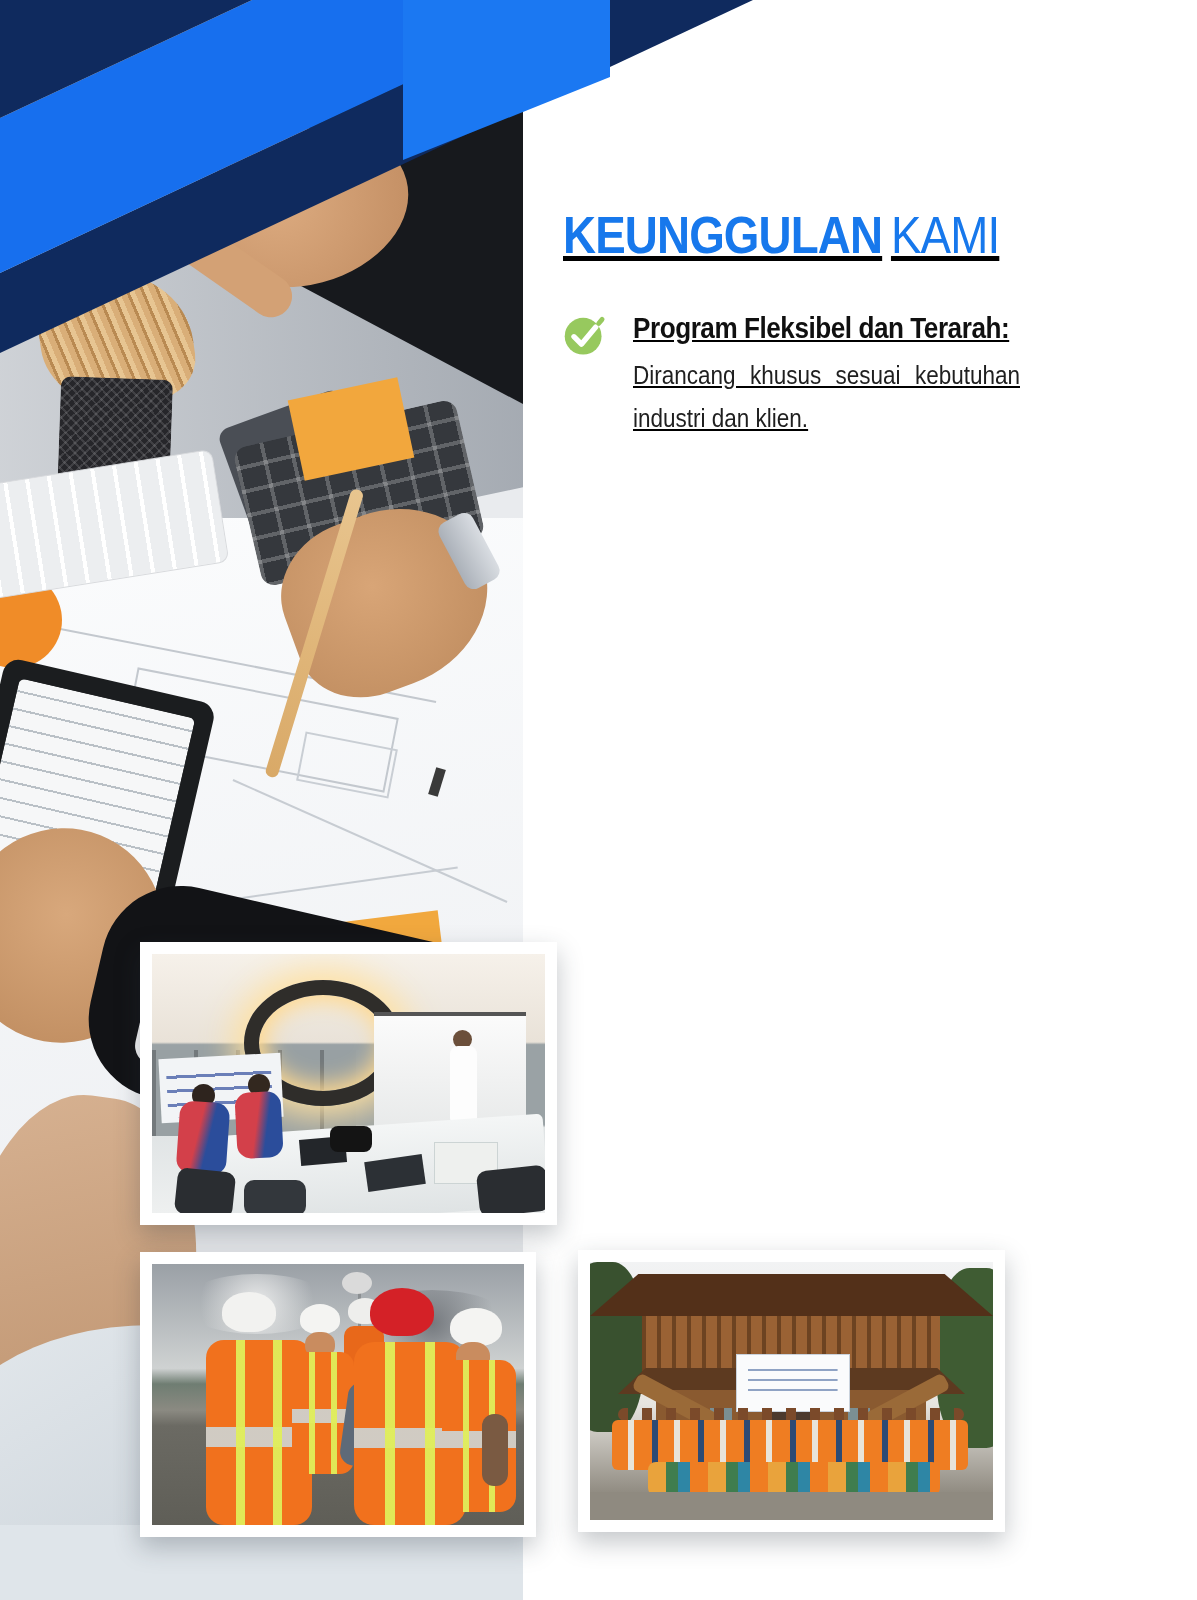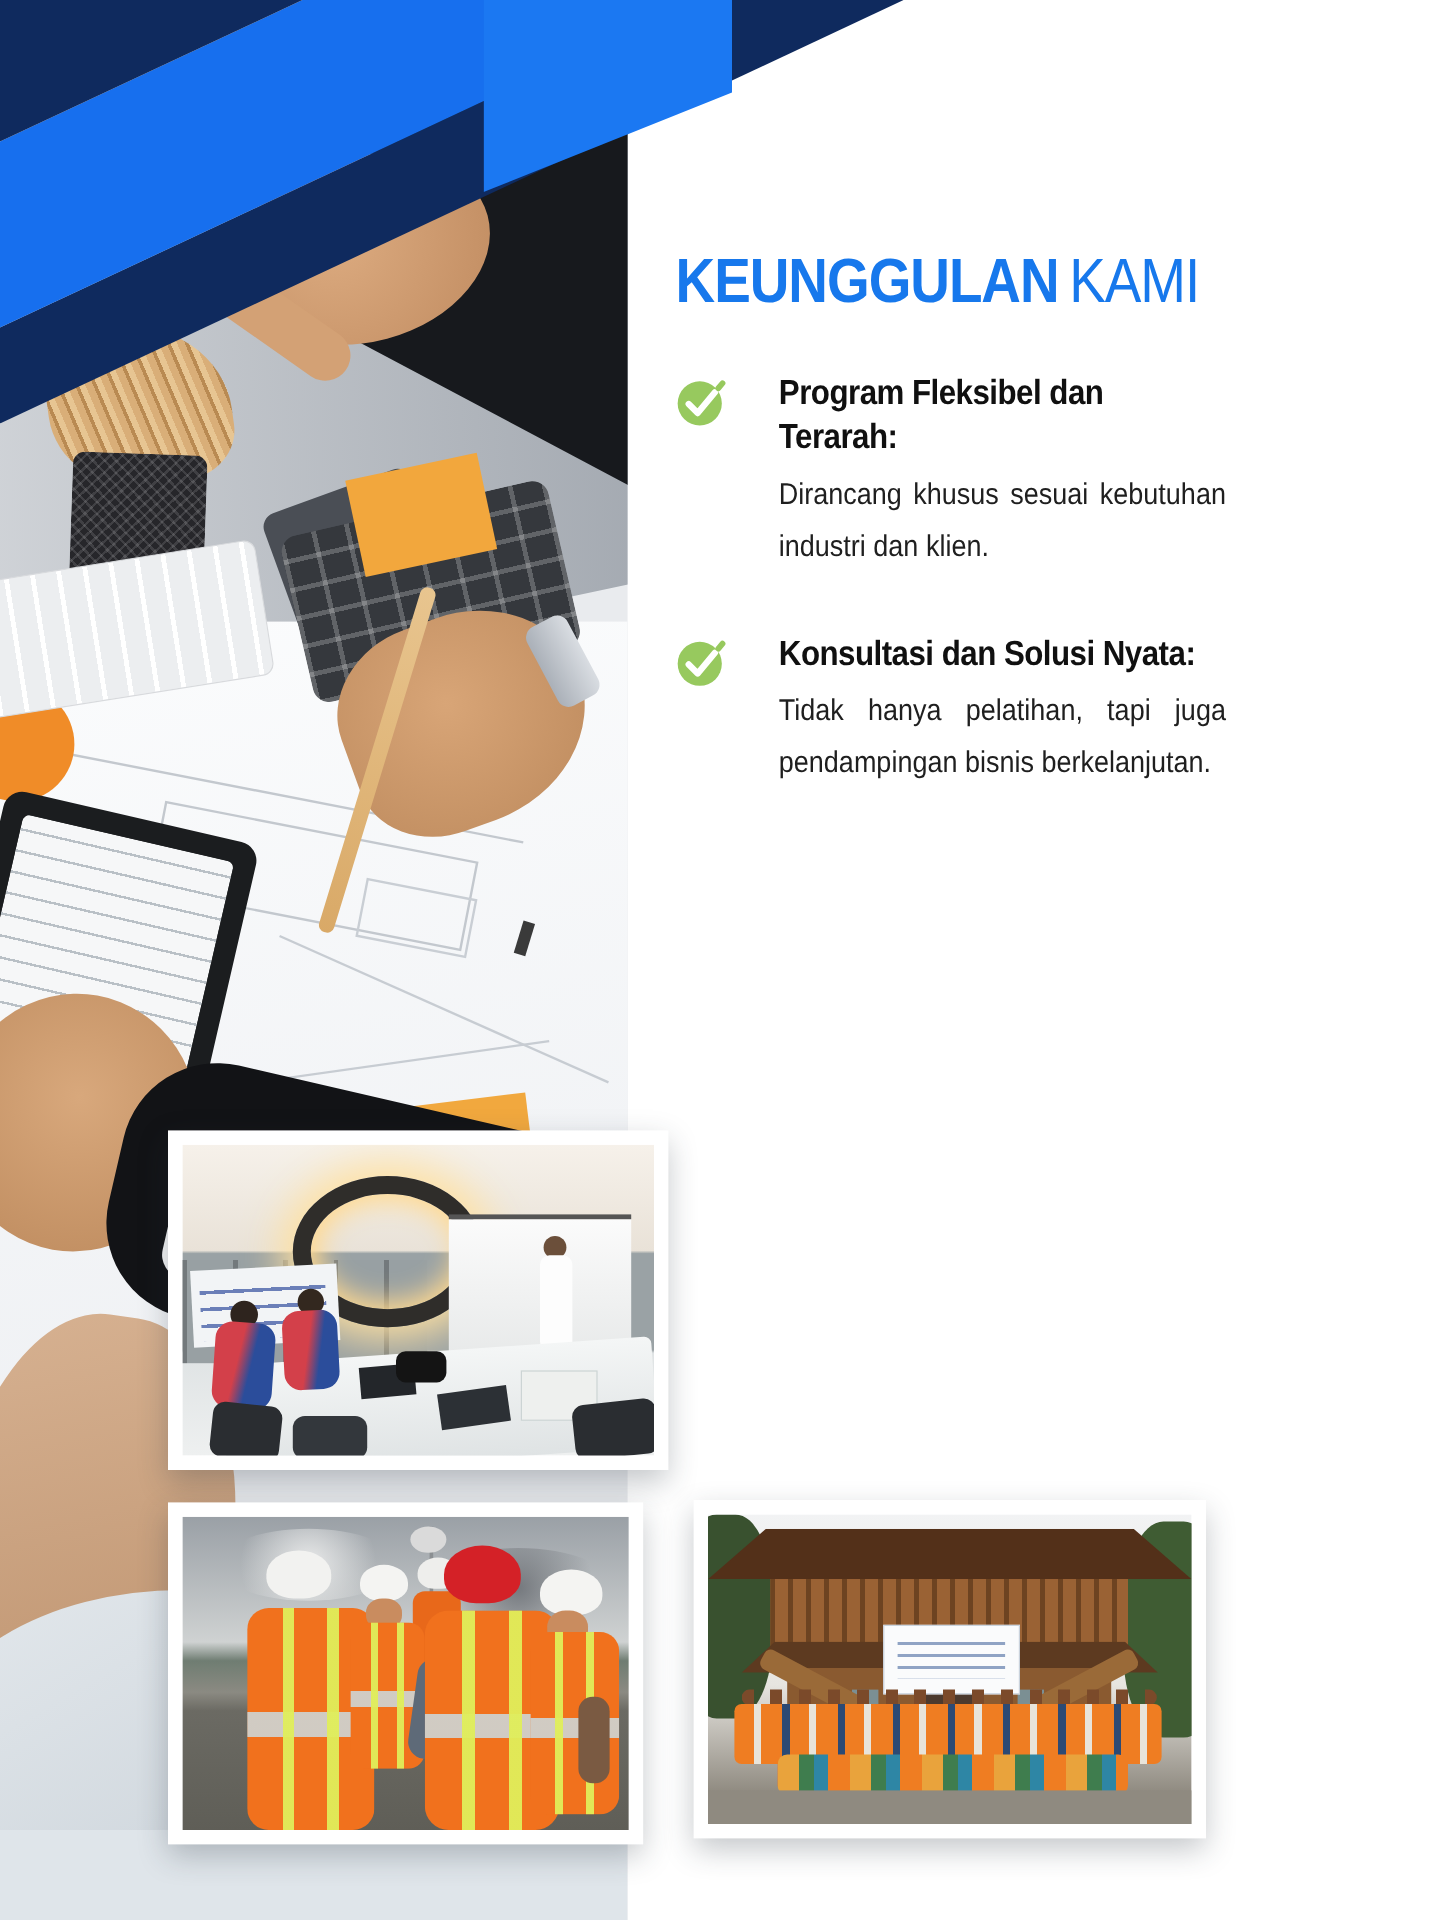--- a/index.html
+++ b/index.html
@@ -75,26 +75,26 @@
 
   
   .hdr{left:0;top:0;width:1197px;height:1600px;z-index:5;pointer-events:none;}
   .hdr div{position:absolute;inset:0;}
   .sh-stripe{background:#0f2a5e;clip-path:polygon(583px 0,753px 0,0 353px,0 273px);}
   .sh-band{background:#176fee;clip-path:polygon(252px 0,583px 0,0 273px,0 118px);}
   .sh-navy{background:#0f2a5e;clip-path:polygon(0 0,252px 0,0 118px);}
   .sh-ribbon{background:#1b78f2;clip-path:polygon(403px 0,610px 0,610px 77px,403px 160px);}
 
   
-  .content{left:563px;top:172px;width:500px;z-index:4;}
+  .content{left:563px;top:172px;width:500px;z-index:4;text-decoration:underline;}
   .title{font-size:52px;line-height:1.1;color:#1778ec;letter-spacing:-1px;
          transform:scaleX(.88);transform-origin:left top;white-space:nowrap;margin-bottom:46px;}
   .title .b{font-weight:800;}
   .title .l{font-weight:400;margin-left:10px;}
-  .item{display:flex;gap:40px;margin-bottom:50px;}
+  .item{display:flex;gap:24px;margin-bottom:50px;}
   .check{flex:0 0 46px;width:46px;height:46px;margin-top:2px;}
   .item-text{width:454px;transform:scaleX(.9);transform-origin:left top;}
   .item-head{font-size:29px;font-weight:700;color:#101010;letter-spacing:-.5px;margin:0 0 8px 0;line-height:1.25;}
   .item-body{font-size:25px;line-height:43px;color:#1f1f1f;text-align:justify;margin:0;}
 
   
   .card{background:#ffffff;padding:12px;box-shadow:0 10px 24px rgba(40,50,60,.28);z-index:6;}
   .scene{position:relative;width:100%;height:100%;overflow:hidden;}
   .card-training{left:140px;top:942px;width:417px;height:283px;box-sizing:border-box;}
   .card-field{left:140px;top:1252px;width:396px;height:285px;box-sizing:border-box;}
@@ -240,31 +240,20 @@
         <path d="M31 10 L34 6.4" stroke="#97c95e" stroke-width="4.2" fill="none" stroke-linecap="round"></path>
       </svg>
       <div class="item-text">
         <p class="item-head">Program Fleksibel dan Terarah:</p>
         <p class="item-body">Dirancang khusus sesuai kebutuhan industri dan klien.</p>
       </div>
     </div>
 
 
 
-    <div class="item">
-      <svg class="check" viewBox="0 0 40 40">
-        <circle cx="17.5" cy="21" r="16" fill="#97c95e"></circle>
-        <path d="M9.5 21.5 L16 28 L28.5 13" stroke="#ffffff" stroke-width="4.6" fill="none" stroke-linecap="round" stroke-linejoin="round"></path>
-        <path d="M31 10 L34 6.4" stroke="#97c95e" stroke-width="4.2" fill="none" stroke-linecap="round"></path>
-      </svg>
-      <div class="item-text">
-        <p class="item-head">Konsultasi dan Solusi Nyata:</p>
-        <p class="item-body">Tidak hanya pelatihan, tapi juga pendampingan bisnis berkelanjutan.</p>
-      </div>
-    </div>
 
   </div>
 
   <div class="pe card card-training">
     <div class="scene">
       <div class="pe tr-base"></div>
       <div class="pe tr-glass"></div>
       <div class="pe tr-ring"></div>
       <div class="pe tr-banner"></div>
       <div class="pe tr-screen"></div>

